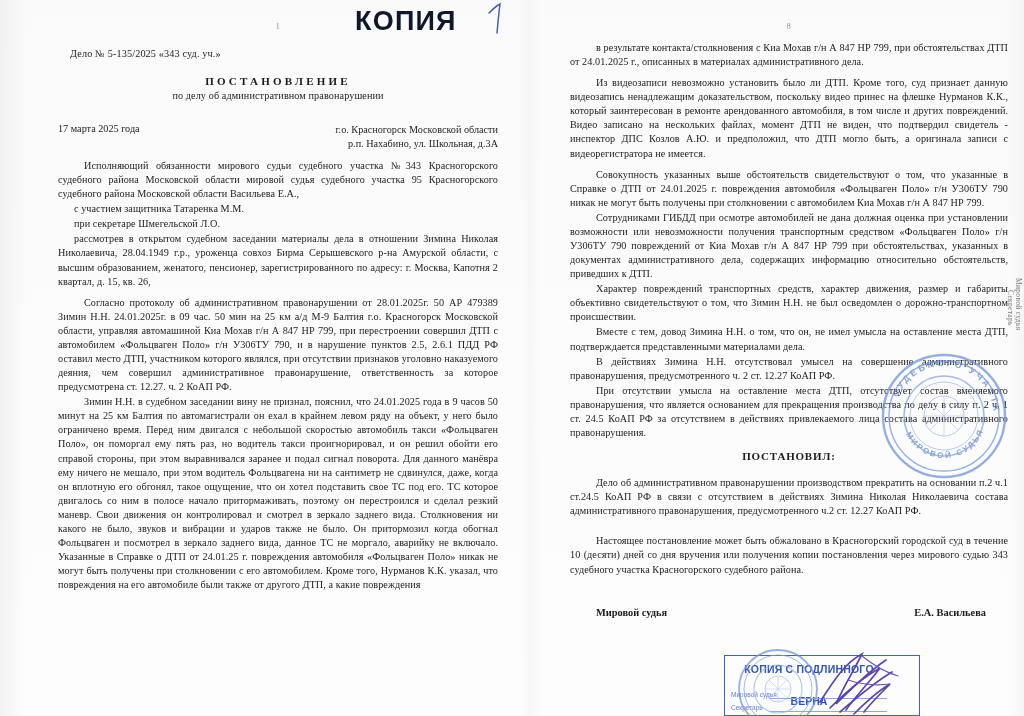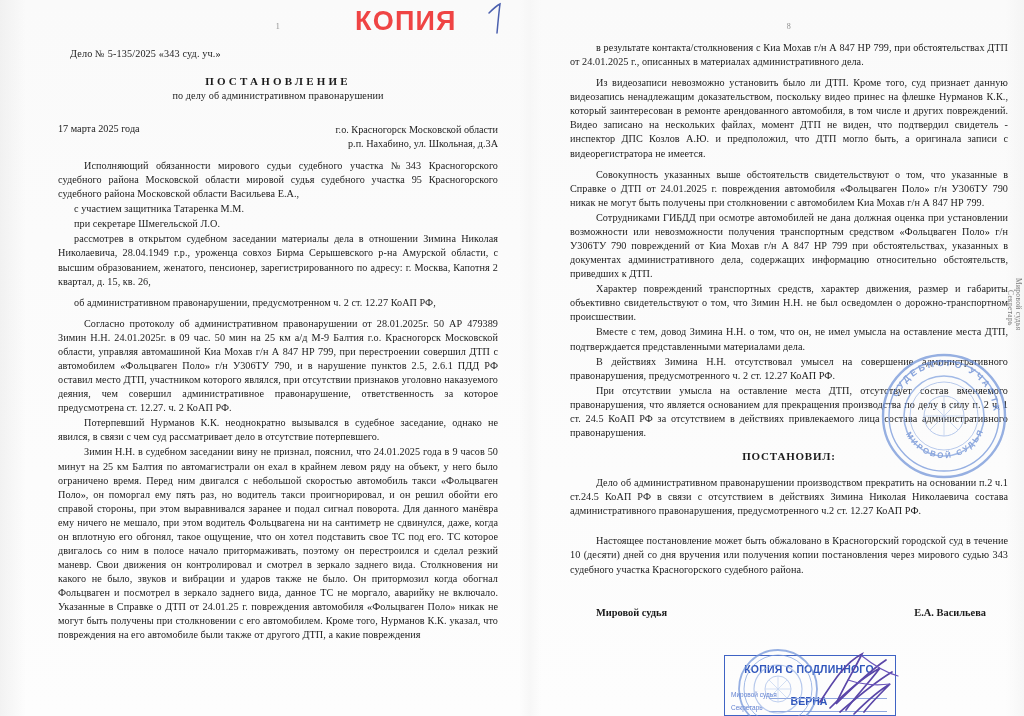--- a/index.html
+++ b/index.html
@@ -65,21 +65,21 @@
 
   
   .kopiya {
     position: absolute;
     left: 355px;
     top: 6px;
     font-family: "Liberation Sans", "DejaVu Sans", sans-serif;
     font-size: 27px;
     font-weight: 700;
     letter-spacing: 1.2px;
-    color: #ef4444;
+    color: #0f172a;
     z-index: 6;
   }
   .hand-one {
     position: absolute;
     left: 485px;
     top: 2px;
     z-index: 6;
     width: 26px;
     height: 34px;
   }
@@ -149,21 +149,21 @@
     position: relative;
   }
   .sign-row .role { padding-left: 26px; }
   .sign-row .name { padding-right: 22px; }
 
   
   .stamp-rect {
     position: absolute;
     left: 724px;
     top: 655px;
-    width: 172px;
+    width: 196px;
     height: 61px;
     border: 1.4px solid #3f63c4;
     z-index: 7;
     color: #2f55bb;
     box-sizing: border-box;
     background: rgba(255,255,255,.08);
   }
   .stamp-rect .ln1 {
     position: absolute;
     left: 5px; top: 7px;
@@ -261,25 +261,23 @@
       <div class="place">
         <div>г.о. Красногорск Московской области</div>
         <div>р.п. Нахабино, ул. Школьная, д.3А</div>
       </div>
     </div>
 
     <p class="body">Исполняющий обязанности мирового судьи судебного участка №343 Красногорского судебного района Московской области мировой судья судебного участка 95 Красногорского судебного района Московской области Васильева Е.А.,</p>
     <p class="body tight small-ind">с участием защитника Татаренка М.М.</p>
     <p class="body tight small-ind">при секретаре Шмегельской Л.О.</p>
     <p class="body tight small-ind">рассмотрев в открытом судебном заседании материалы дела в отношении Зимина Николая Николаевича, 28.04.1949 г.р., уроженца совхоз Бирма Серышевского р-на Амурской области, с высшим образованием, женатого, пенсионер, зарегистрированного по адресу: г. Москва, Капотня 2 квартал, д. 15, кв. 26,</p>
-    <p class="body small-ind">об административном правонарушении, предусмотренном ч. 2 ст. 12.27 КоАП РФ,</p>
 
 
     <p class="body">Согласно протоколу об административном правонарушении от 28.01.2025г. 50 АР 479389 Зимин Н.Н. 24.01.2025г. в 09 час. 50 мин на 25 км а/д М-9 Балтия г.о. Красногорск Московской области, управляя автомашиной Киа Мохав г/н А 847 НР 799, при перестроении совершил ДТП с автомобилем «Фольцваген Поло» г/н У306ТУ 790, и в нарушение пунктов 2.5, 2.6.1 ПДД РФ оставил место ДТП, участником которого являлся, при отсутствии признаков уголовно наказуемого деяния, чем совершил административное правонарушение, ответственность за которое предусмотрена ст. 12.27. ч. 2 КоАП РФ.</p>
-    <p class="body tight">Потерпевший Нурманов К.К. неоднократно вызывался в судебное заседание, однако не явился, в связи с чем суд рассматривает дело в отсутствие потерпевшего.</p>
     <p class="body tight">Зимин Н.Н. в судебном заседании вину не признал, пояснил, что 24.01.2025 года в 9 часов 50 минут на 25 км Балтия по автомагистрали он ехал в крайнем левом ряду на объект, у него было ограничено время. Перед ним двигался с небольшой скоростью автомобиль такси «Фольцваген Поло», он поморгал ему пять раз, но водитель такси проигнорировал, и он решил обойти его справой стороны, при этом выравнивался заранее и подал сигнал поворота. Для данного манёвра ему ничего не мешало, при этом водитель Фольцвагена ни на сантиметр не сдвинулся, даже, когда он вплотную его обгонял, такое ощущение, что он хотел подставить свое ТС под его.  ТС которое двигалось со ним в полосе начало притормаживать, поэтому он перестроился и сделал резкий маневр. Свои движения он контролировал и смотрел в зеркало заднего вида. Столкновения ни какого не было, звуков и вибрации и ударов также не было. Он притормозил когда обогнал Фольцваген и посмотрел в зеркало заднего вида, данное ТС не моргало, аварийку не включало. Указанные в Справке о ДТП от 24.01.25 г. повреждения автомобиля «Фольцваген Поло» никак не могут быть получены при столкновении с его автомобилем. Кроме того, Нурманов К.К. указал, что повреждения на его автомобиле были также от другого ДТП, а какие повреждения</p>
   </div>
 
   <div class="col col-right">
 
     <div class="page-num">8</div>
 
     <p class="body">в результате контакта/столкновения с Киа Мохав г/н А 847 НР 799, при обстоятельствах ДТП от 24.01.2025 г., описанных в материалах административного дела.</p>
     <p class="body">Из видеозаписи невозможно установить было ли ДТП. Кроме того, суд признает данную видеозапись ненадлежащим доказательством, поскольку видео принес на флешке Нурманов К.К., который заинтересован в ремонте арендованного автомобиля, в том числе и других повреждений. Видео записано на нескольких файлах, момент ДТП не виден, что подтвердил свидетель - инспектор ДПС Козлов А.Ю. и предположил, что ДТП могло быть, а оригинала записи с видеорегистратора не имеется.</p>
     <p class="body">Совокупность указанных выше обстоятельств свидетельствуют о том, что указанные в Справке о ДТП от 24.01.2025 г. повреждения автомобиля «Фольцваген Поло» г/н У306ТУ 790 никак не могут быть получены при столкновении с автомобилем Киа Мохав г/н А 847 НР 799.</p>

